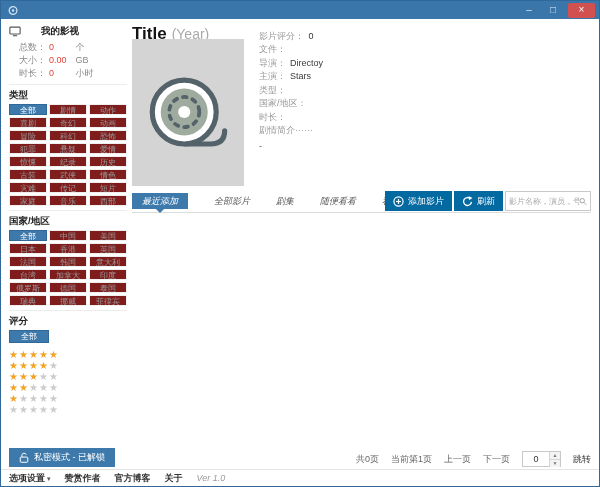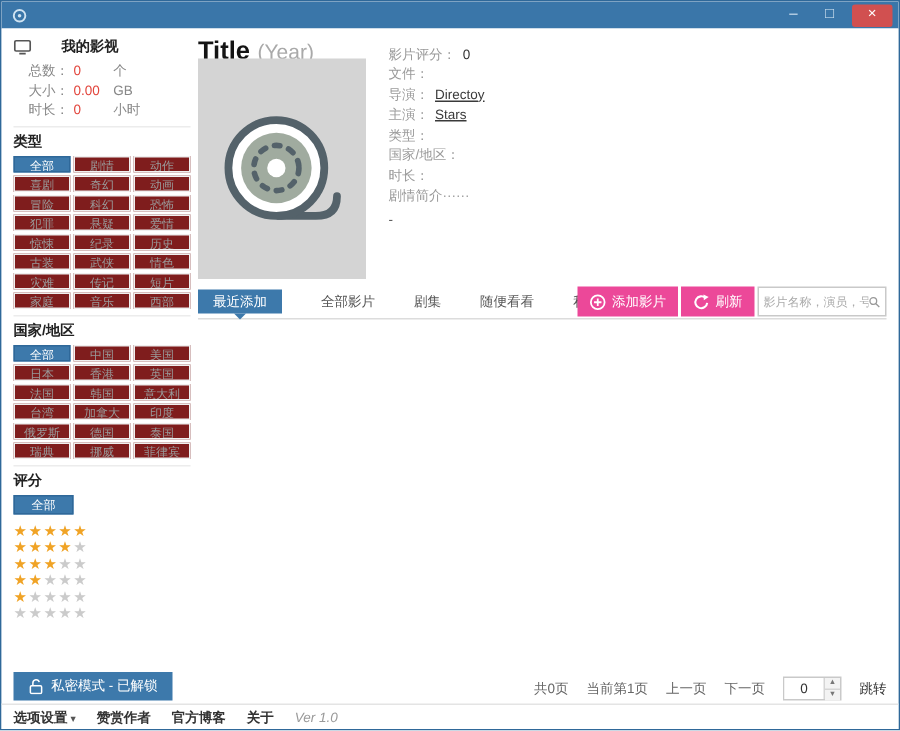--- a/index.html
+++ b/index.html
@@ -46,32 +46,32 @@
   .movie-title { font-size:17px; font-weight:bold; color:#141414; }
   .movie-year  { font-size:14px; color:#a9a9a9; margin-left:5px; }
   .score { position:absolute; left:127px; top:11px; font-size:9px; }
   .score-label { color:#999; }
   .score-value { color:#333; margin-left:2px; }
   .poster { position:absolute; left:0; top:20px; width:112px; height:147px; background:#d4d4d4; }
   .poster svg { display:block; margin:26px auto 0; }
   .detail-fields { position:absolute; left:127px; top:24px; }
   .field-row { height:13.5px; line-height:13.5px; font-size:9px; }
   .field-label { color:#9a9a9a; }
-  .field-value { color:#3a3a3a; margin-left:4px;text-decoration:underline; }
+  .field-value { color:#3a3a3a; margin-left:4px; }
   .synopsis { position:absolute; left:127px; top:122px; font-size:9px; color:#555; }
 
   
   .tabbar { position:absolute; left:0; right:0; top:174px; height:20px; border-bottom:1px solid #dcdcdc; }
   .tabs { display:flex; align-items:flex-start; gap:26px; height:16px; }
-  .tab { font-size:9px; color:#555; height:16px; line-height:16px; cursor:default; white-space:nowrap; }
+  .tab { font-size:9px; color:#555; height:16px; line-height:16px; cursor:default; white-space:nowrap;font-style:italic; }
   .tab.sel { background:#3d79ab; color:#fff; padding:0 10px; position:relative; }
   .tab.sel::after { content:''; position:absolute; left:50%; margin-left:-4px; top:16px;
                     border:4px solid transparent; border-top-color:#3d79ab; }
   .toolbar { position:absolute; right:0; top:-2px; display:flex; gap:2px; height:20px; }
-  .tool-btn { background:#ec4899; color:#fff; font-size:9px; display:flex; align-items:center;
+  .tool-btn { background:#0369a1; color:#fff; font-size:9px; display:flex; align-items:center;
               gap:4px; padding:0 8px; cursor:default; white-space:nowrap; }
   .searchbox { width:86px; background:#fff; border:1px solid #c9c9c9; display:flex;
                align-items:center; padding:0 3px; }
   .searchbox input { border:0; outline:0; width:70px; font-size:8px; color:#555;
                      font-family:inherit; background:transparent; }
   .searchbox input::placeholder { color:#aaa; }
   .content-area { position:absolute; left:0; right:0; top:195px; bottom:44px; background:#fff; }
 
   
   .private-btn { position:absolute; left:8px; top:429px; height:19px; background:#3d79ab;

